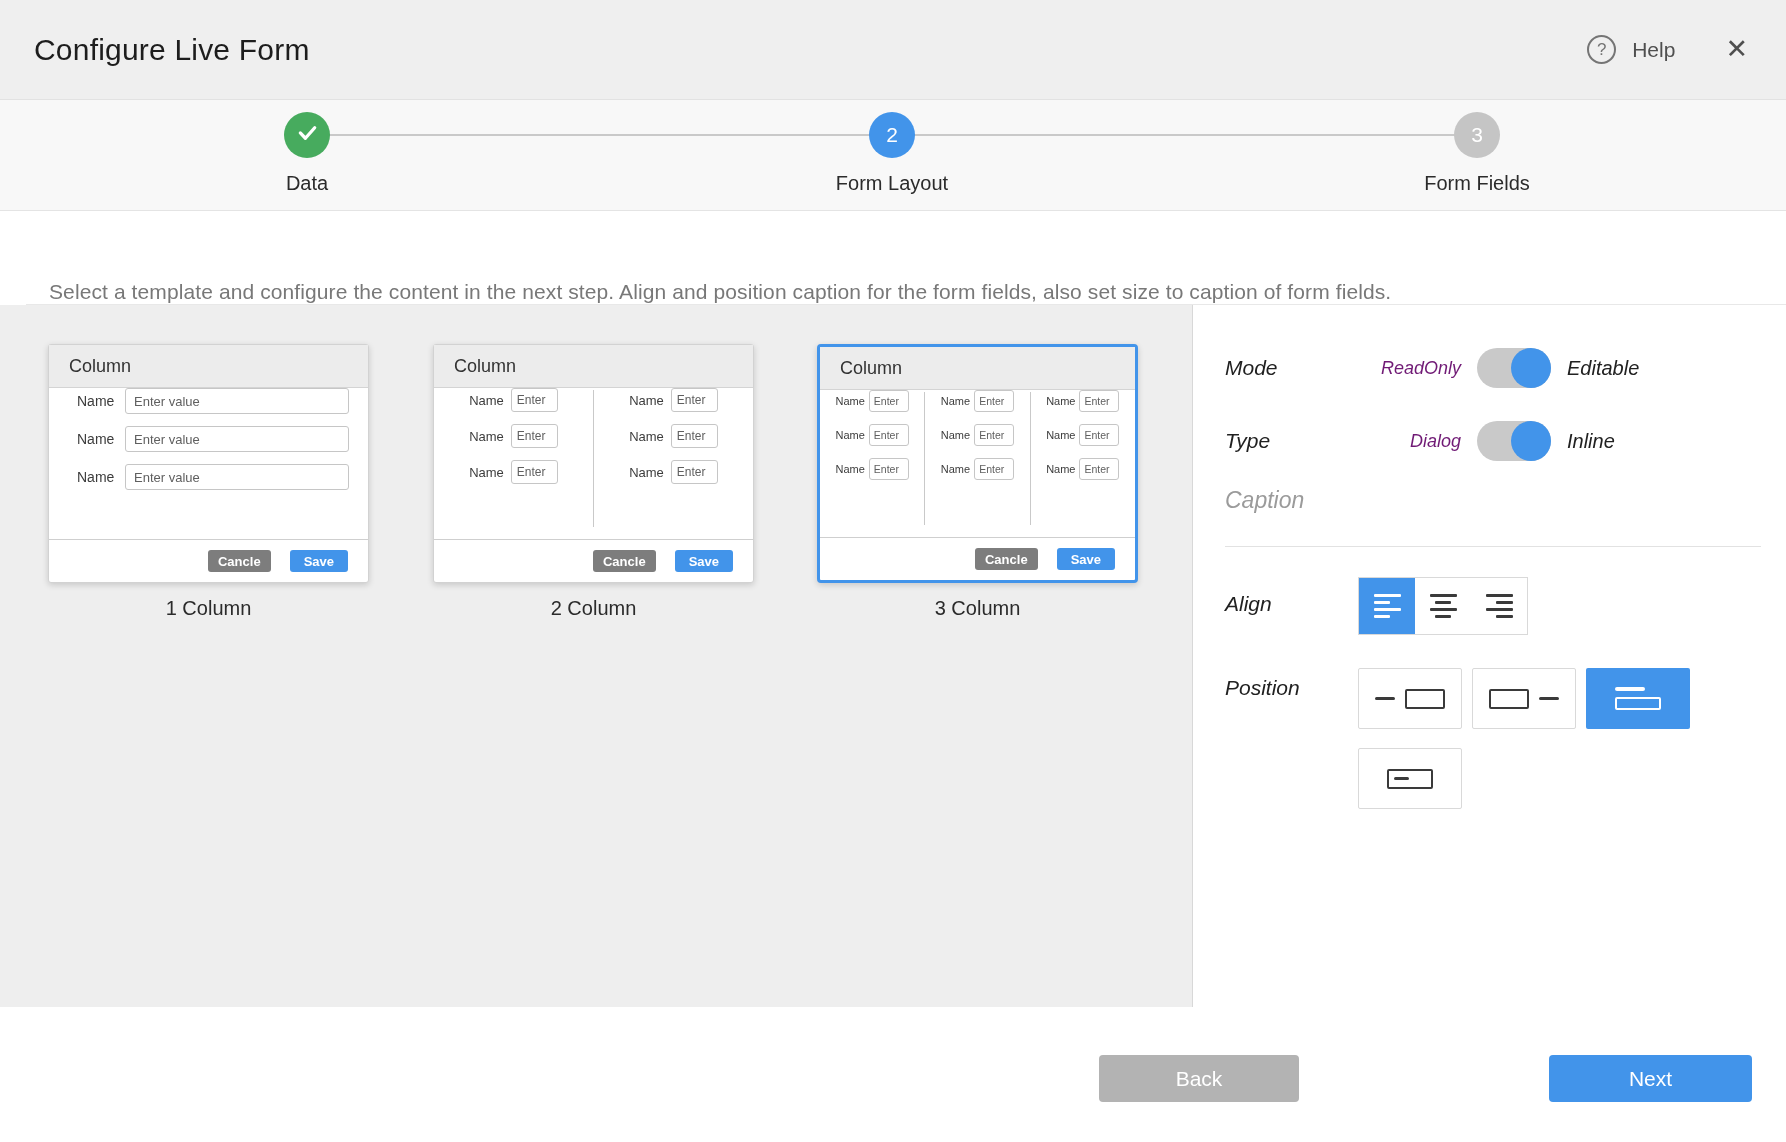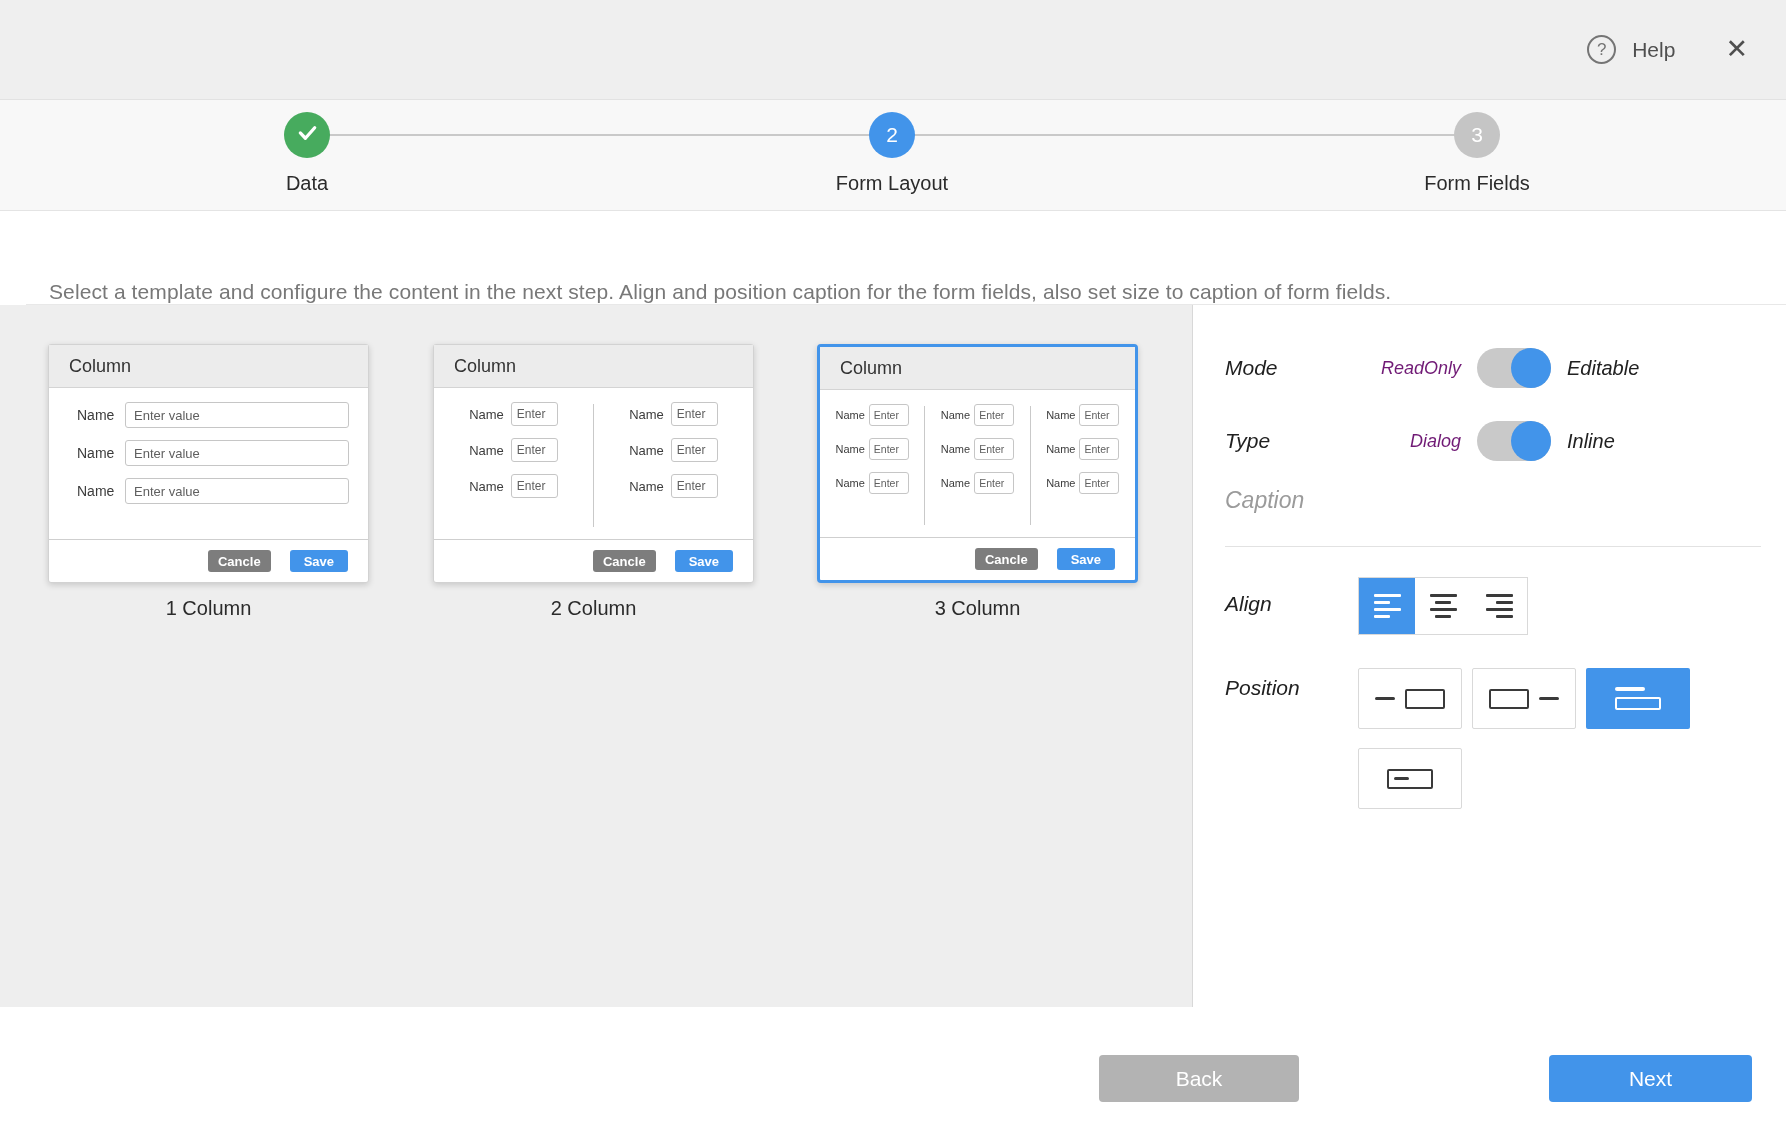--- a/index.html
+++ b/index.html
@@ -49,21 +49,21 @@
 
   
   .card { position:absolute; top:39px; width:321px; height:239px; background:#ffffff;
     border:1px solid #d2d2d2; border-radius:3px; box-shadow:0 2px 6px rgba(0,0,0,.16);
     cursor:pointer; display:flex; flex-direction:column; }
   #card-1 { left:48px; }
   #card-2 { left:433px; }
   #card-3 { left:817px; border:3px solid #4294ea; border-radius:4px; }
   .card-header { height:43px; flex:none; background:#ececec; border-bottom:1px solid #d4d4d4;
     display:flex; align-items:center; padding:0 20px; font-size:18px; color:#333; }
-  .card-body { flex:1; display:flex; padding-top:14px; min-height:0; }
+  .card-body { flex:1; display:flex; min-height:0; }
   .mini-col { flex:1; display:flex; flex-direction:column; align-items:center; min-width:0; }
   .cols-1 .mini-col { padding:0 19px 0 28px; }
   .mini-row { display:flex; align-items:center; margin-bottom:12px; width:auto; }
   .cols-1 .mini-row { width:100%; }
   .mini-label { color:#3c3c3c; flex:none; }
   .cols-1 .mini-label { width:48px; font-size:14px; }
   .cols-2 .mini-label { font-size:13px; margin-right:7px; }
   .cols-3 .mini-label { font-size:11px; margin-right:4px; }
   .mini-input { border:1px solid #c6c6c6; border-radius:3px; background:#fff; color:#444;
     pointer-events:none; outline:none; font-family:inherit; }
@@ -137,20 +137,21 @@
   #back-btn   { left:1099px; width:200px; background:#b3b3b3; }
   #cancel-btn { left:1324px; width:203px; background:#7d7d7d; }
   #next-btn   { left:1549px; width:203px; background:#4294ea; }
 </style>
 </head>
 <body>
 
 <div class="page">
 
   <div class="app-header">
+    <div class="title">Configure Live Form</div>
     <div class="header-right">
       <div class="help">
         <span class="help-circle">?</span>
         <span class="help-text">Help</span>
       </div>
       <span class="close">✕</span>
     </div>
   </div>
 
   <div class="stepper">

